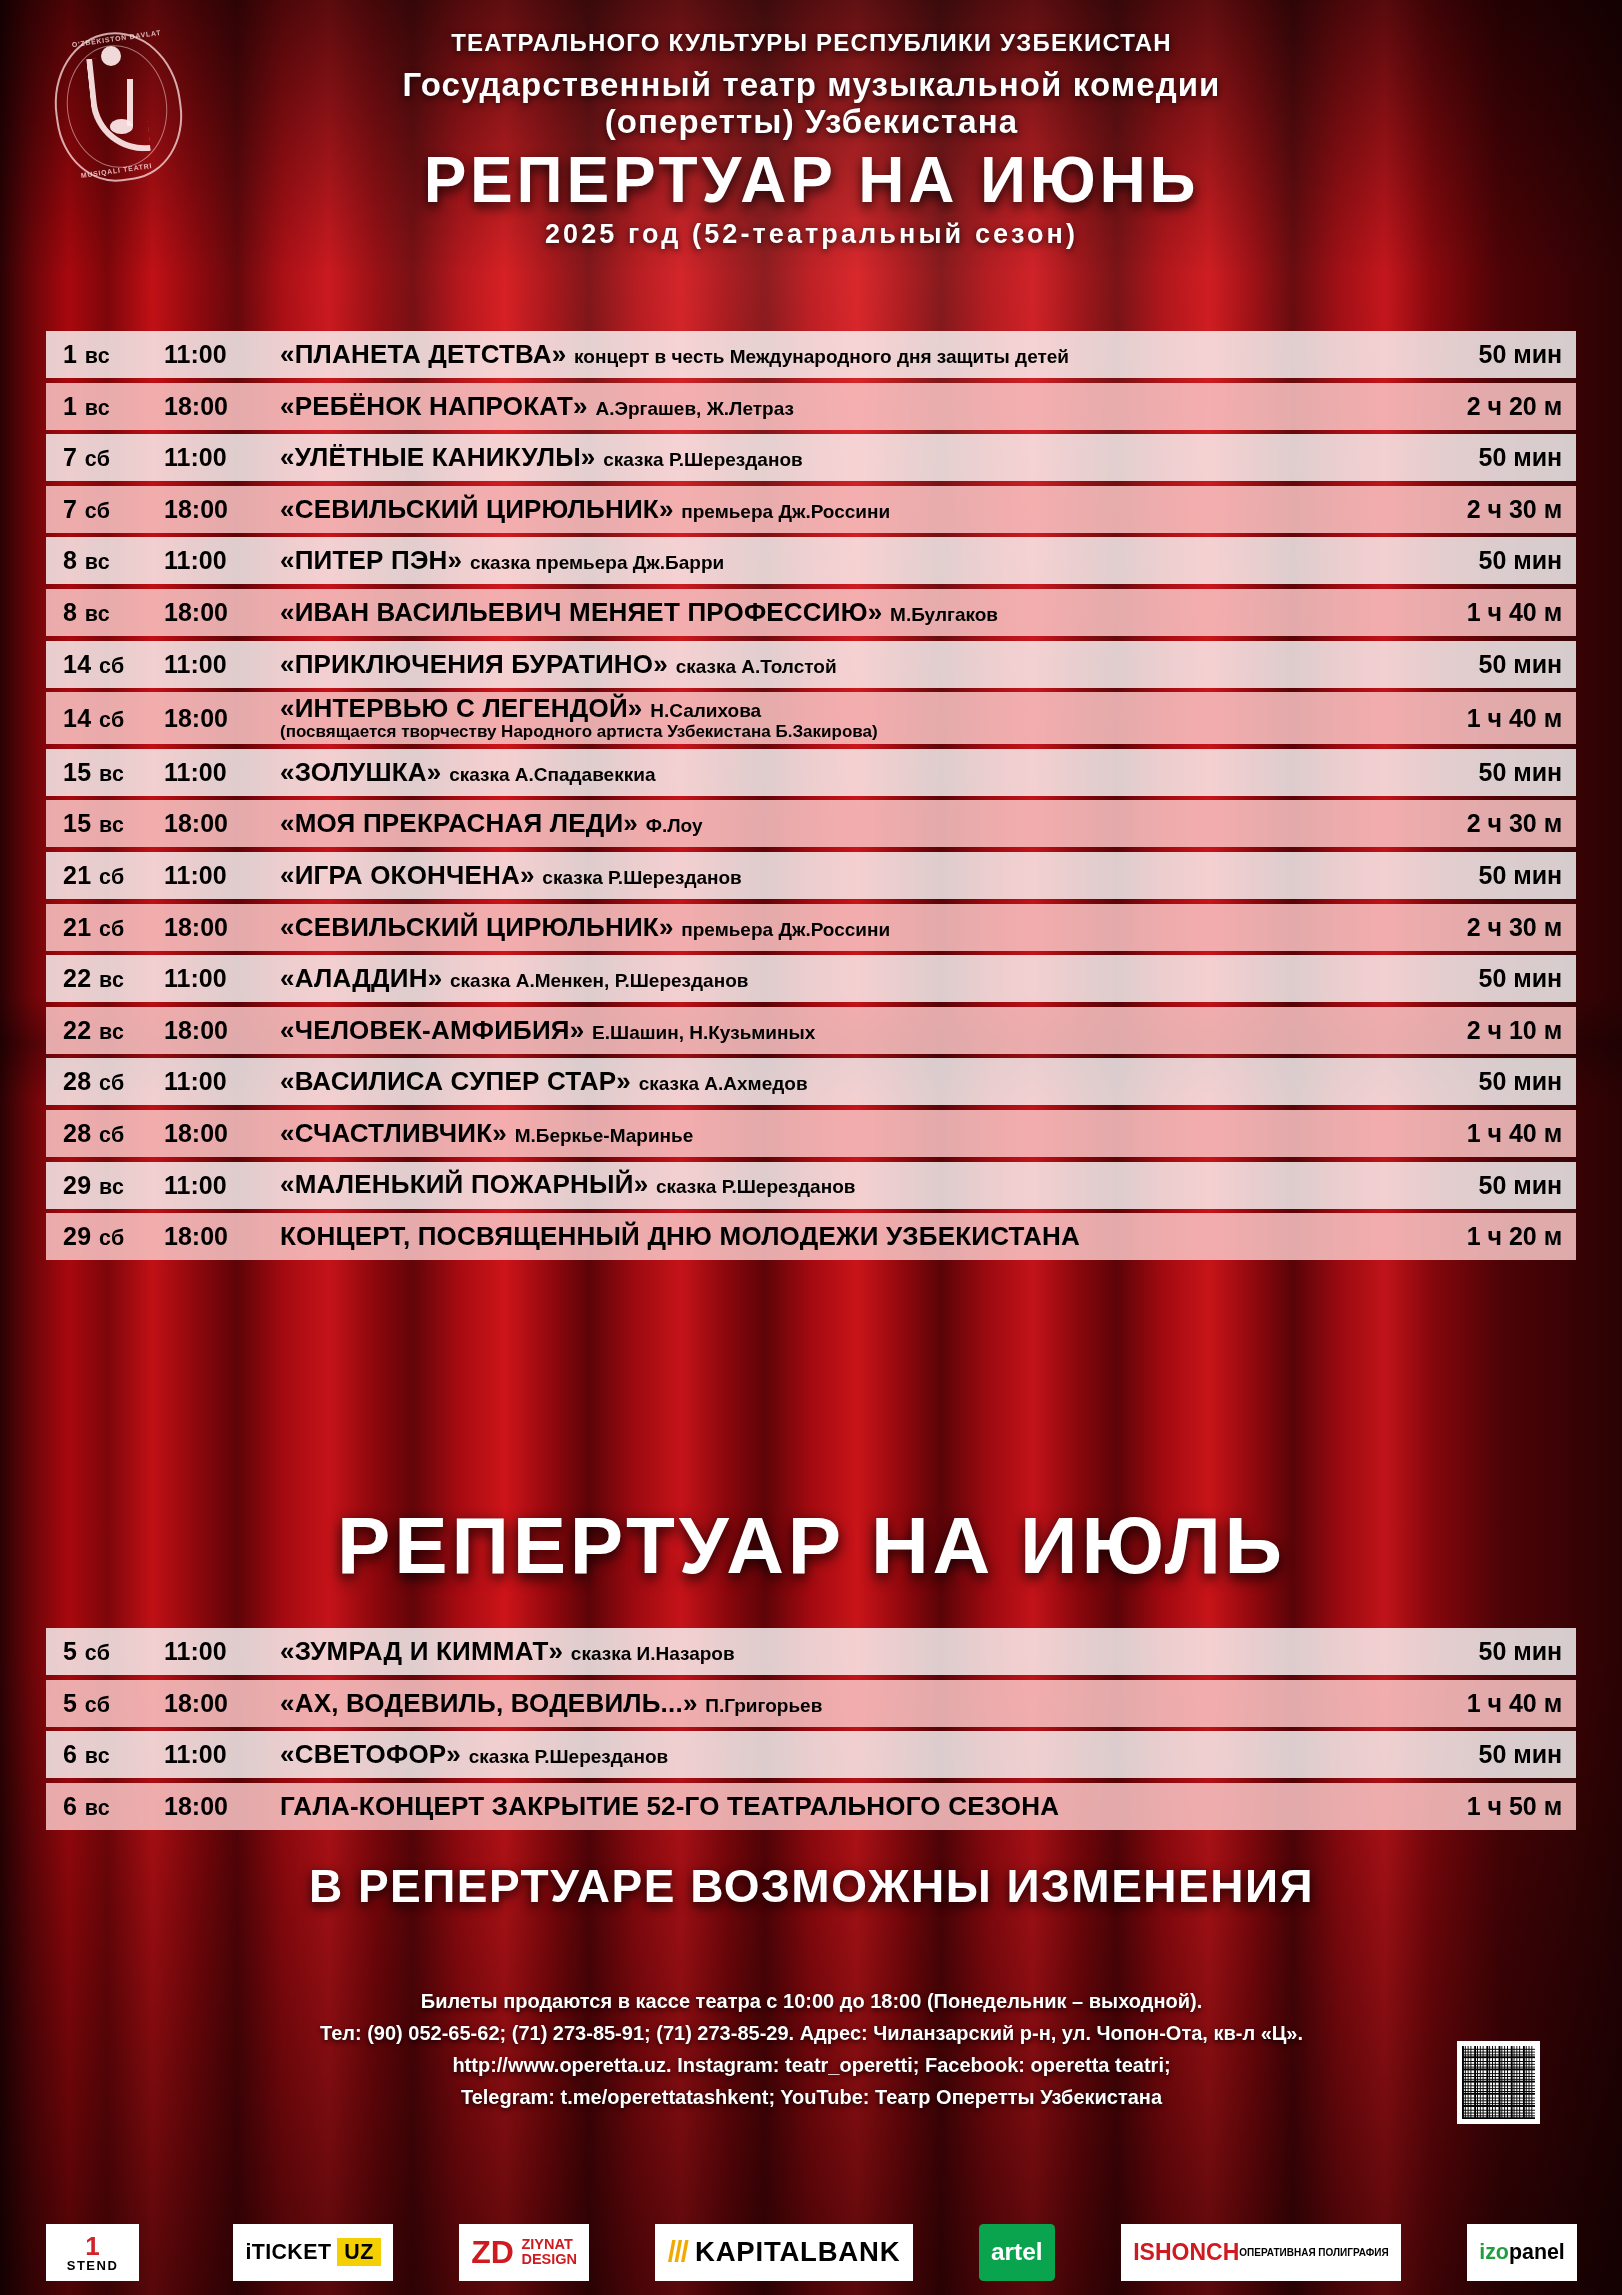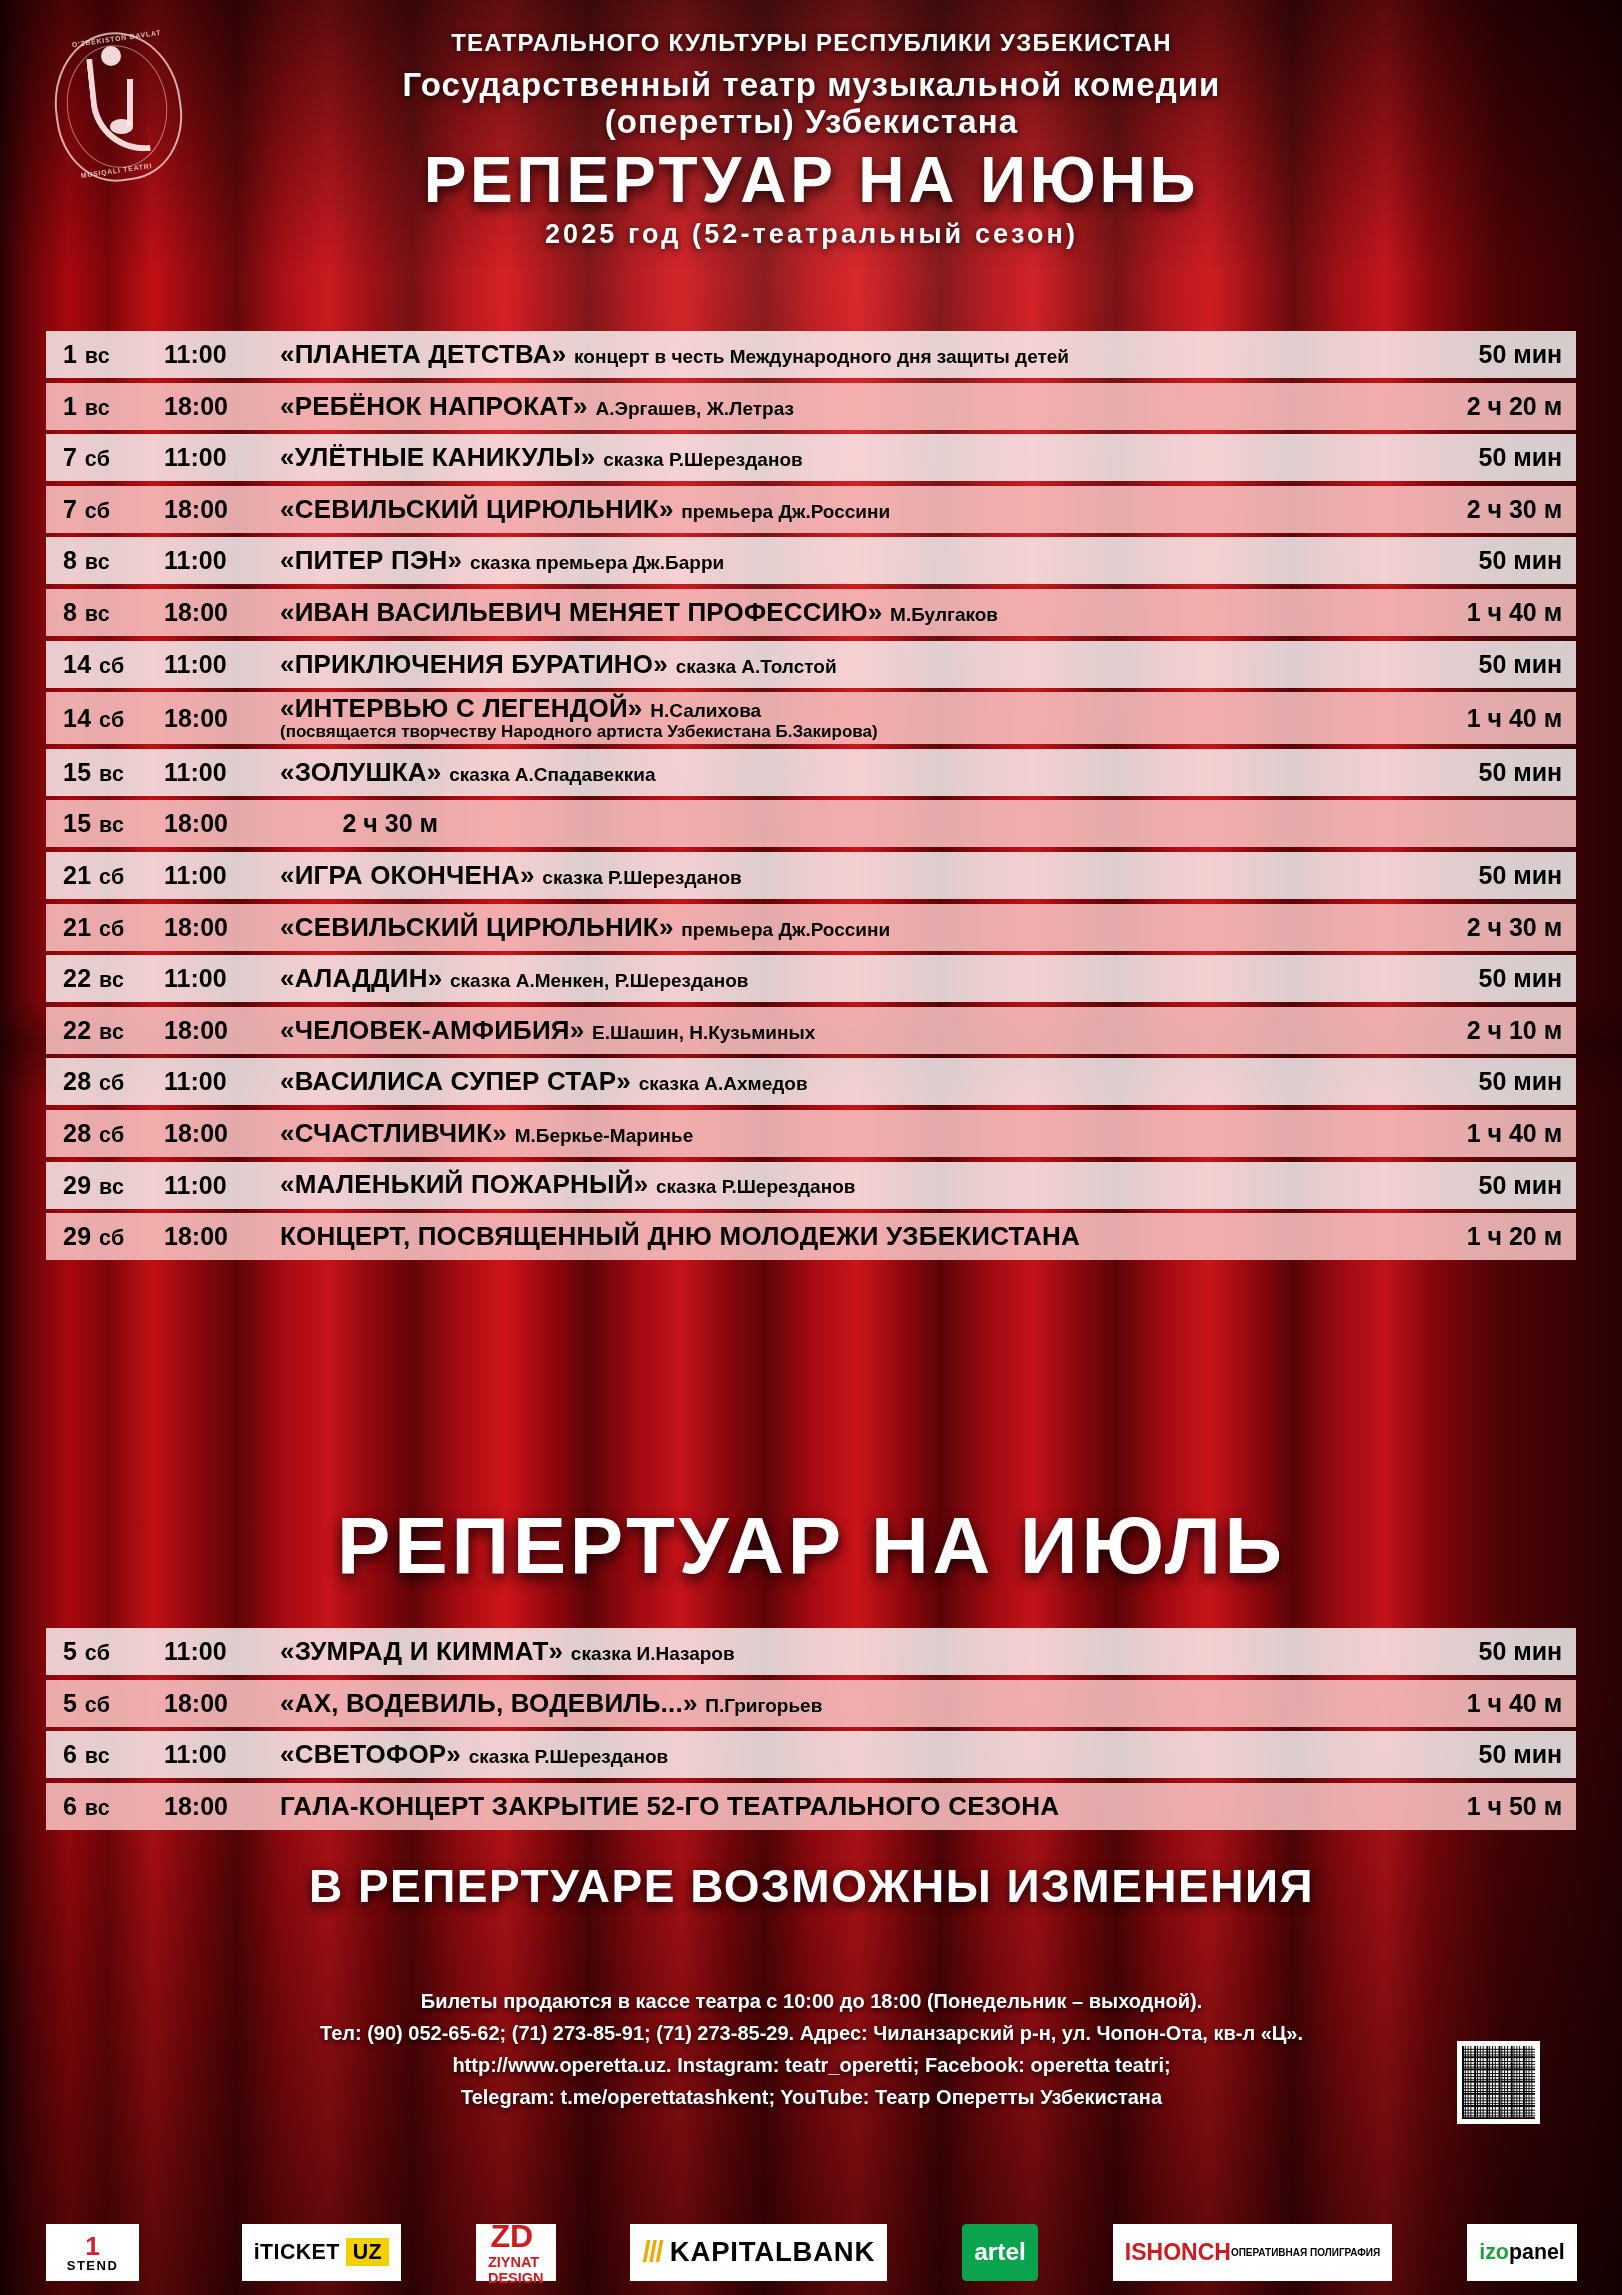--- a/index.html
+++ b/index.html
@@ -307,21 +307,21 @@
     box-sizing: border-box;
     color: #000;
     font-weight: bold;
     white-space: nowrap;
   }
   .sp-stend { width: 93px; flex-direction: column; line-height: 1; }
   .sp-stend .num { color: #d2232a; font-size: 26px; font-weight: bold; }
   .sp-stend .w { font-size: 13px; letter-spacing: 1.5px; }
   .sp-iticket { font-size: 21.4px; letter-spacing: 0.4px; margin-left: 28px; }
   .sp-iticket .uz { background: #f5d000; color: #000; padding: 1.5px 6.9px; margin-left: 6.1px; }
-  .sp-zd { font-size: 18.4px; flex-direction: column; }
+  .sp-zd { font-size: 18.4px; }
   .sp-zd .zd { color: #cf1b20; font-size: 32px; font-weight: bold; margin-right: 7.7px; }
   .sp-zd .zt { color: #cf1b20; font-size: 14.5px; line-height: 1.05; text-align: left; }
   .sp-kb { font-size: 27.5px; letter-spacing: 0.8px; }
   .sp-kb .bars { color: #f2a900; font-size: 29px; margin-right: 7.7px; letter-spacing: -1.5px; }
   .sp-artel { background: #0aa44f; color: #fff; font-size: 24.5px; border-radius: 4.6px; }
   .sp-ishonch { font-size: 20px; }
   .sp-ishonch .red { color: #cf1b20; font-size: 23px; }
   .sp-ishonch .sub { font-size: 10px; display: block; color: #000; }
   .sp-izo { font-size: 21.4px; }
   .sp-izo .g { color: #1f9e3e; }
@@ -401,20 +401,21 @@
         </div>
         <div class="row">
           <div class="cell-date"><span>15</span> <span class="dow">вс</span></div>
           <div class="cell-time">11:00</div>
           <div class="cell-title"><span class="tname">«ЗОЛУШКА»</span><span class="tmeta">сказка А.Спадавеккиа</span></div>
           <div class="cell-dur">50 мин</div>
         </div>
         <div class="row alt">
           <div class="cell-date"><span>15</span> <span class="dow">вс</span></div>
           <div class="cell-time">18:00</div>
+          <div class="cell-title"><span class="tname">«МОЯ ПРЕКРАСНАЯ ЛЕДИ»</span><span class="tmeta">Ф.Лоу</span></div>
           <div class="cell-dur">2 ч 30 м</div>
         </div>
         <div class="row">
           <div class="cell-date"><span>21</span> <span class="dow">сб</span></div>
           <div class="cell-time">11:00</div>
           <div class="cell-title"><span class="tname">«ИГРА ОКОНЧЕНА»</span><span class="tmeta">сказка  Р.Шерезданов</span></div>
           <div class="cell-dur">50 мин</div>
         </div>
         <div class="row alt">
           <div class="cell-date"><span>21</span> <span class="dow">сб</span></div>

